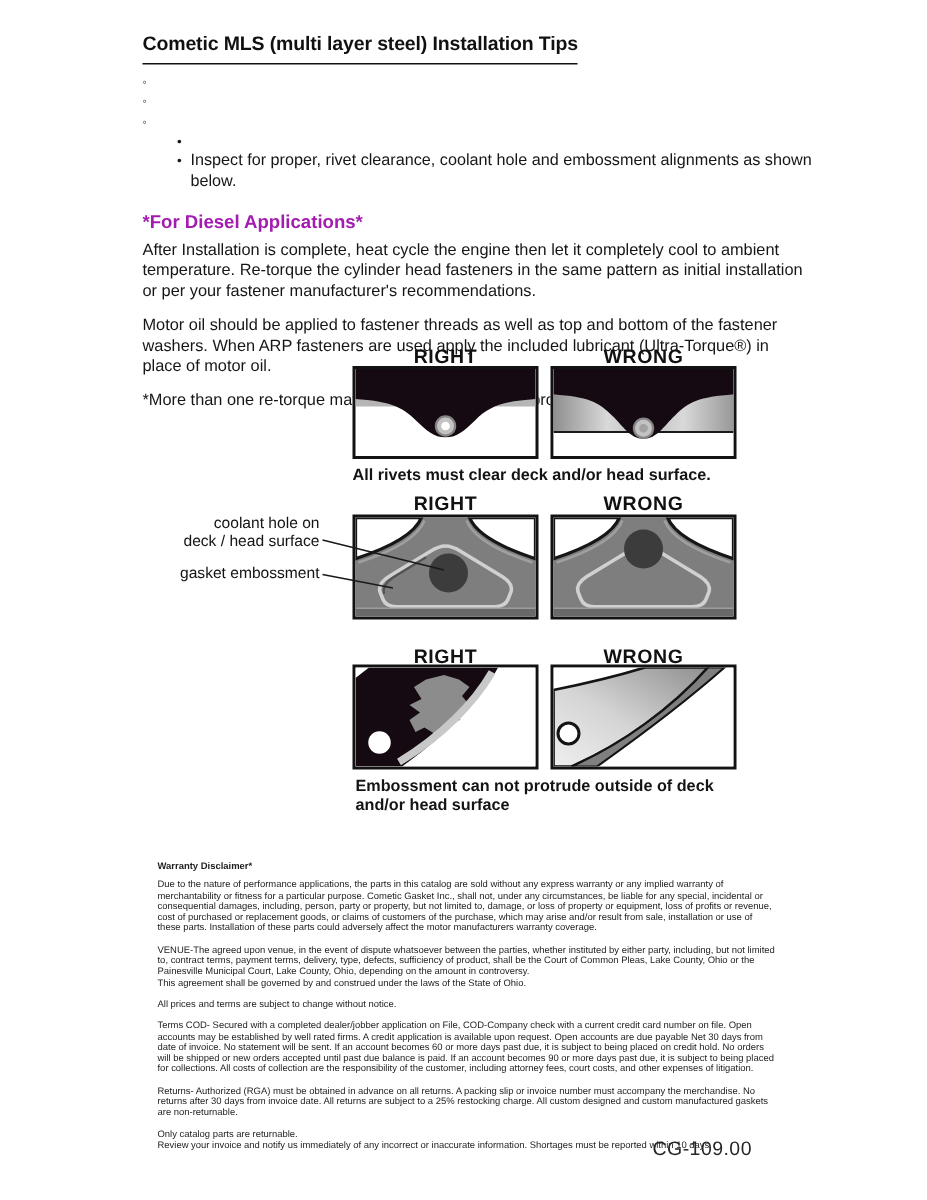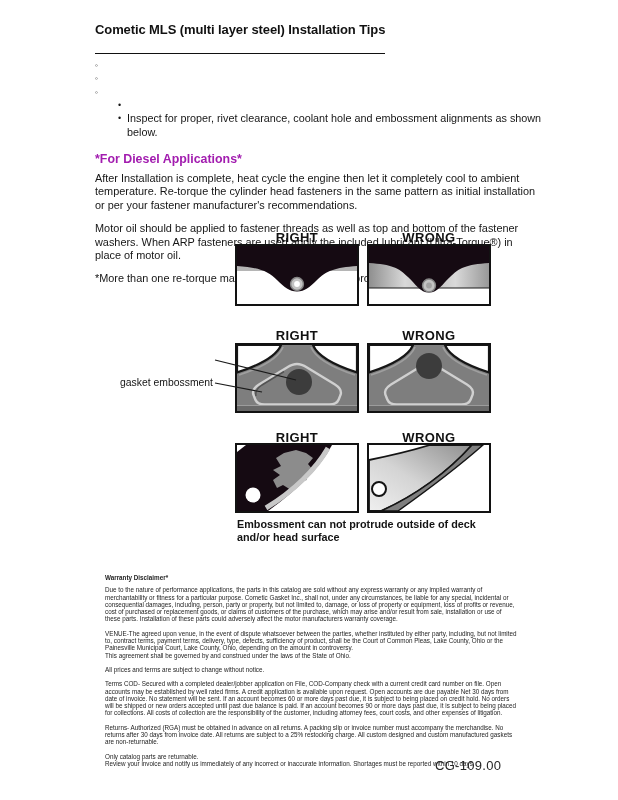--- a/index.html
+++ b/index.html
@@ -11,21 +11,21 @@
     color:#1b1b1b;
     overflow:hidden;
     margin:0 auto;
   }
   
   .topblock{position:absolute;left:95px;top:20px;width:448px;}
   .title{
     display:inline-block;
     font-size:13px;font-weight:700;letter-spacing:-0.1px;
     border-bottom:1.6px solid #111;
-    padding-bottom:16px;margin-bottom:5px;color:#111;
+    padding-bottom:6px;margin-bottom:5px;color:#111;
   }
   .tip{display:flex;font-size:10.8px;line-height:13.4px;color:#161616;}
   .tip .mk{width:9px;flex:0 0 9px;text-align:left;}
   .tip .mk.circle{font-size:8px;line-height:13.4px;}
   .tip .mk.dot{font-size:9px;line-height:13px;}
   .tip.sub{margin-left:23px;}
   .diesel-h{font-size:12.4px;font-weight:700;color:#a21caf;margin:13px 0 6px 0;}
   .para{font-size:10.9px;line-height:13.4px;margin:0 0 10px 0;color:#161616;width:446px;}
   .para.last{margin-bottom:0;}
   
@@ -112,24 +112,29 @@
           </linearGradient>
         </defs>
         <rect x="0" y="17" width="120" height="25" fill="url(#g1w)"></rect>
         <rect x="0" y="42" width="120" height="16" fill="#ffffff"></rect>
         <line x1="0" y1="42" x2="120" y2="42" stroke="#1a1a1a" stroke-width="1.2"></line>
         <path d="M0,0 H120 V17 C97,18.5 90,22 81,31 C73,38.5 69,46.5 60,46.5 C51,46.5 47,38.5 39,31 C30,22 23,18.5 0,17 Z" fill="#150a12"></path>
         <circle cx="60" cy="39.5" r="6.4" fill="#c3c3c3" stroke="#858585" stroke-width="1.5"></circle>
         <circle cx="60" cy="39.5" r="2.9" fill="#a2a2a2"></circle>
       </svg>
     </div>
+    <div class="cap r1-cap">All rivets must clear deck and/or head surface.</div>
 
     <div class="rw r2-rw-l">RIGHT</div>
     <div class="rw r2-rw-r">WRONG</div>
 
+    <div class="ann ann1">
+      <span>coolant hole on</span><br>
+      <span>deck / head surface</span>
+    </div>
     <div class="ann ann2">gasket embossment</div>
 
     <div class="panel pl r2-p">
       <svg viewBox="0 0 120 66" preserveAspectRatio="none">
         <rect width="120" height="66" fill="#7e7e7e"></rect>
         <path d="M46,2 C42,12 28,21.5 2,30" fill="none" stroke="#9f9f9f" stroke-width="1.8"></path>
         <path d="M74,2 C78,12 92,21.5 118,30" fill="none" stroke="#9f9f9f" stroke-width="1.8"></path>
         <path d="M0,0 L44,0 C40,10 26,19 0,27.5 Z" fill="#ffffff" stroke="#161616" stroke-width="2.2"></path>
         <path d="M120,0 L76,0 C80,10 94,19 120,27.5 Z" fill="#ffffff" stroke="#161616" stroke-width="2.2"></path>
         <path d="M60,19 C63.5,19 66.5,20.3 70,22.5 L98,39.5 C102.7,42.5 104.6,46 103.7,49.5 L101.7,54.5 C100.3,58 97,59.5 92.5,59.5 L27.5,59.5 C23,59.5 19.7,58 18.3,54.5 L16.3,49.5 C15.4,46 17.3,42.5 22,39.5 L50,22.5 C53.5,20.3 56.5,19 60,19 Z" fill="none" stroke="#d0d0d0" stroke-width="2.4"></path>

